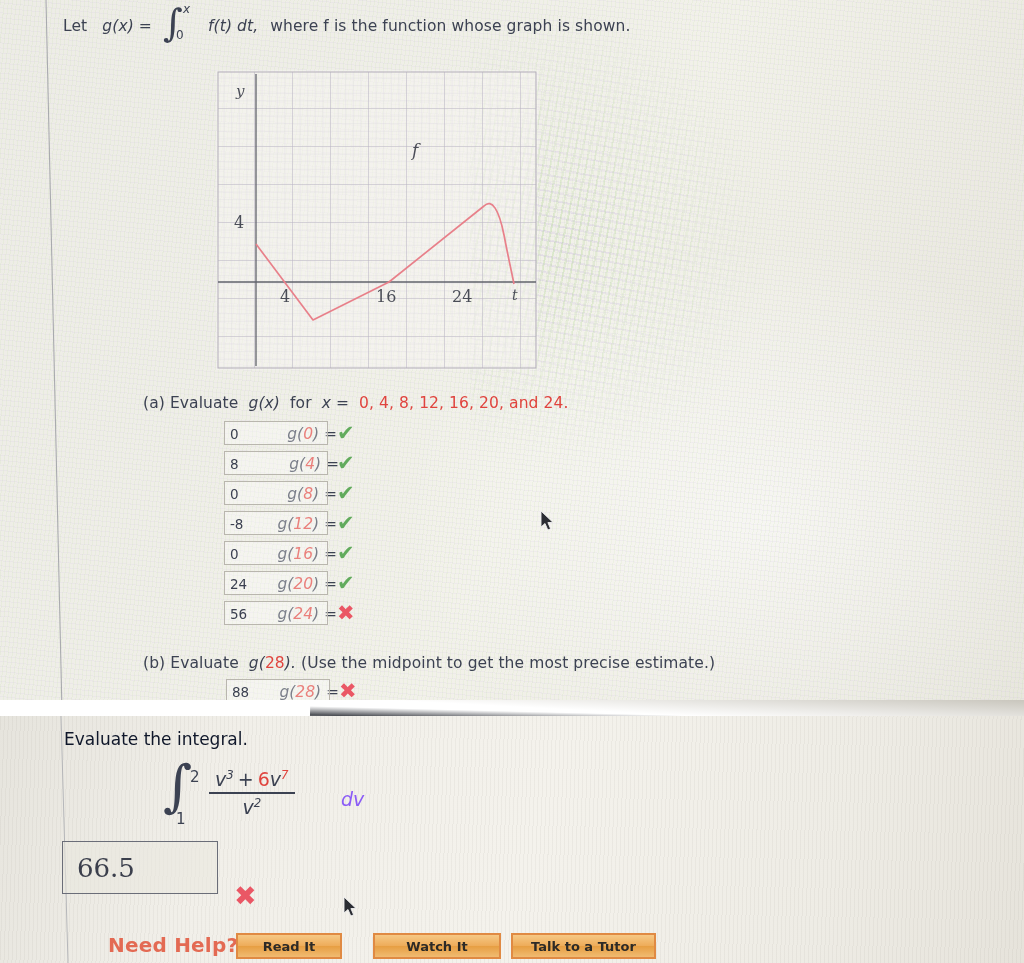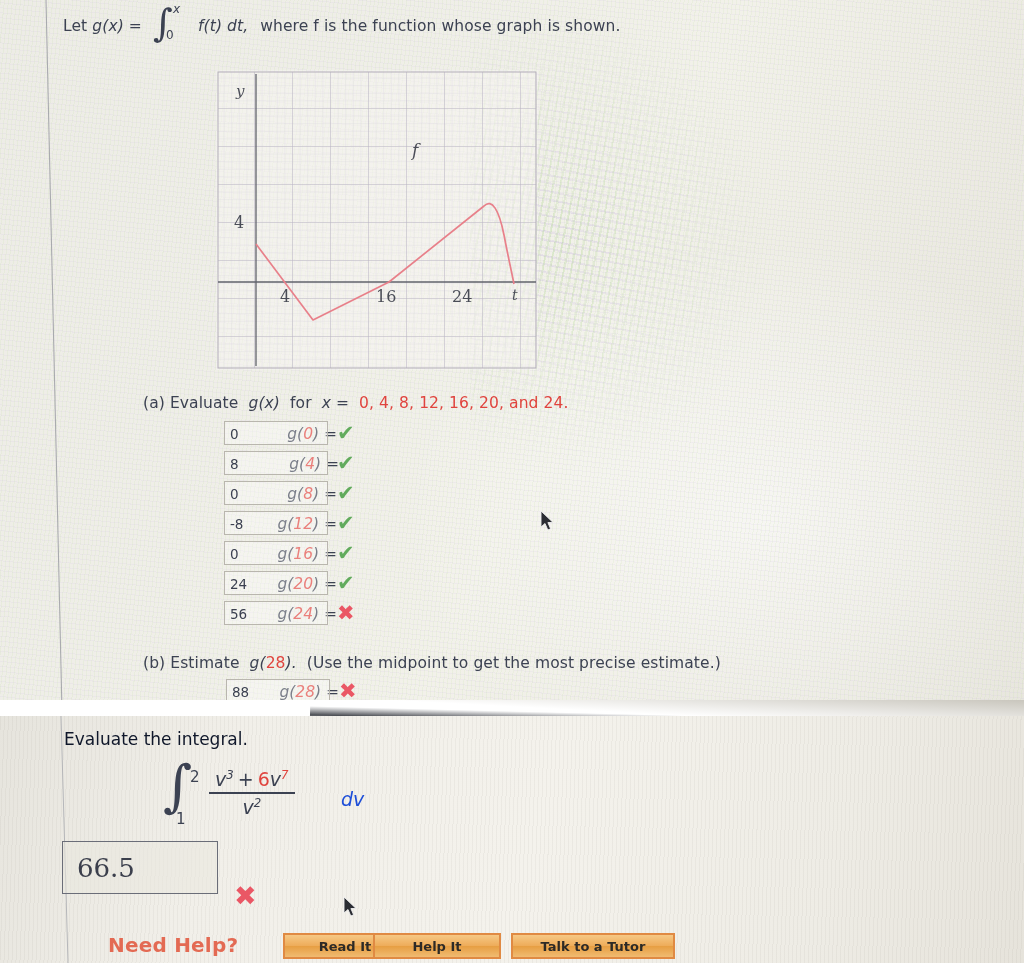--- a/index.html
+++ b/index.html
@@ -104,21 +104,21 @@
   #integral-exp .bigint{
     position:absolute;left:0;top:-4px;font-family:"DejaVu Serif",serif;
     font-size:56px;line-height:1;color:#3c4252;font-weight:400;
   }
   #integral-exp .ilim-up{position:absolute;left:27px;top:6px;font-size:15px;color:#3c4252;}
   #integral-exp .ilim-lo{position:absolute;left:13px;top:48px;font-size:15px;color:#3c4252;}
   #integral-exp .frac{position:absolute;left:46px;top:6px;text-align:center;}
   #integral-exp .num{font-size:19px;font-style:italic;color:#3c4252;padding:0 6px 1px 6px;white-space:nowrap;}
   #integral-exp .bar{height:1.6px;background:#3c4252;margin:1px 0 1px 0;}
   #integral-exp .den{font-size:19px;font-style:italic;color:#3c4252;padding-top:1px;}
-  #integral-exp .dv{position:absolute;left:178px;top:26px;font-size:19px;font-style:italic;color:#1d4ed8;}
+  #integral-exp .dv{position:absolute;left:178px;top:26px;font-size:19px;font-style:italic;color:#8b5cf6;}
   sup.e{font-size:.62em;vertical-align:super;font-style:italic;}
 
   
   #bigans{
     position:absolute;left:62px;top:841px;width:156px;height:53px;
     border:1.6px solid #6a6d78;background:rgba(233,231,223,0.55);
     font-family:"DejaVu Serif",serif;font-size:26px;color:#3b3f4c;
     line-height:53px;padding-left:14px;box-sizing:border-box;
   }
   #bigans-x{position:absolute;left:234px;top:880px;font-size:27px;font-weight:bold;color:#ea5765;}
@@ -141,21 +141,21 @@
 <div id="screen-top">
   <div id="moire"></div>
   <div id="moire2"></div>
 
   <svg id="paper-edge" width="1024" height="712">
     <line x1="46" y1="0" x2="62" y2="712" stroke="#9ea0a5" stroke-width="1.1" opacity="0.85"></line>
   </svg>
 
   <div class="qtext" id="intro">
     <span>Let</span>
-    <span class="ital" style="margin-left:0">g(x) =</span>
+    <span class="ital" style="margin-left:10px">g(x) =</span>
     <span class="int-wrap">
       <span class="glyph">∫</span>
       <span class="lim-up">x</span>
       <span class="lim-lo">0</span>
     </span>
     <span class="ital">f(t) dt,</span>
     <span style="margin-left:7px">where f is the function whose graph is shown.</span>
   </div>
 
   <div id="figure">
@@ -250,23 +250,23 @@
 
   <div class="ansrow" style="left:224px;top:601px;width:220px;">
     <span class="anslabel" style="right:107px;margin-left:33px;">
       <i>g(</i><span class="red">24</span><i>) =</i>
     </span>
     <div class="ansbox">56</div>
     <span class="mark no" style="left:113px;">✖</span>
   </div>
 
   <div class="qtext" id="partb">
-    <span>(b) Estimate</span>
+    <span>(b) Evaluate</span>
     <span class="ital" style="margin-left:5px">g(</span><span class="red">28</span><span class="ital">).</span>
-    <span style="margin-left:5px">(Use the midpoint to get the most precise estimate.)</span>
+    <span style="">(Use the midpoint to get the most precise estimate.)</span>
   </div>
 
   <div class="ansrow" style="left:226px;top:679px;width:220px;">
     <span class="anslabel" style="right:107px;">
       <i>g(</i><span class="red">28</span><i>) =</i>
     </span>
     <div class="ansbox">88</div>
     <span class="mark no" style="left:113px;">✖</span>
   </div>
 
@@ -296,19 +296,19 @@
     <div class="bar"></div>
     <div class="den"><span>v</span><sup class="e">2</sup></div>
   </span>
   <span class="dv">dv</span>
 </div>
 
 <div id="bigans">66.5</div>
 <div id="bigans-x">✖</div>
 
 <div id="needhelp">Need Help?</div>
-<div class="helpbtn" style="left:236px;width:124px;margin-left:47px;">Read It</div>
-<div class="helpbtn" style="left:373px;width:128px;">Help It</div>
-<div class="helpbtn" style="left:511px;width:164px;">Talk to a Tutor</div>
+<div class="helpbtn" style="left:236px;width:106px;">Read It</div>
+<div class="helpbtn" style="left:373px;width:128px;">Watch It</div>
+<div class="helpbtn" style="left:511px;width:145px;">Talk to a Tutor</div>
 
 <svg class="cursor" style="left:343px;top:896px;" viewBox="0 0 15 22">
   <path d="M1,1 L1,17 L5,13.5 L7.8,20 L10.6,18.8 L7.9,12.6 L13,12.4 Z" fill="#2b2d33" stroke="#f2f2f2" stroke-width="0.9"></path>
 </svg>
 
 </body></html>

